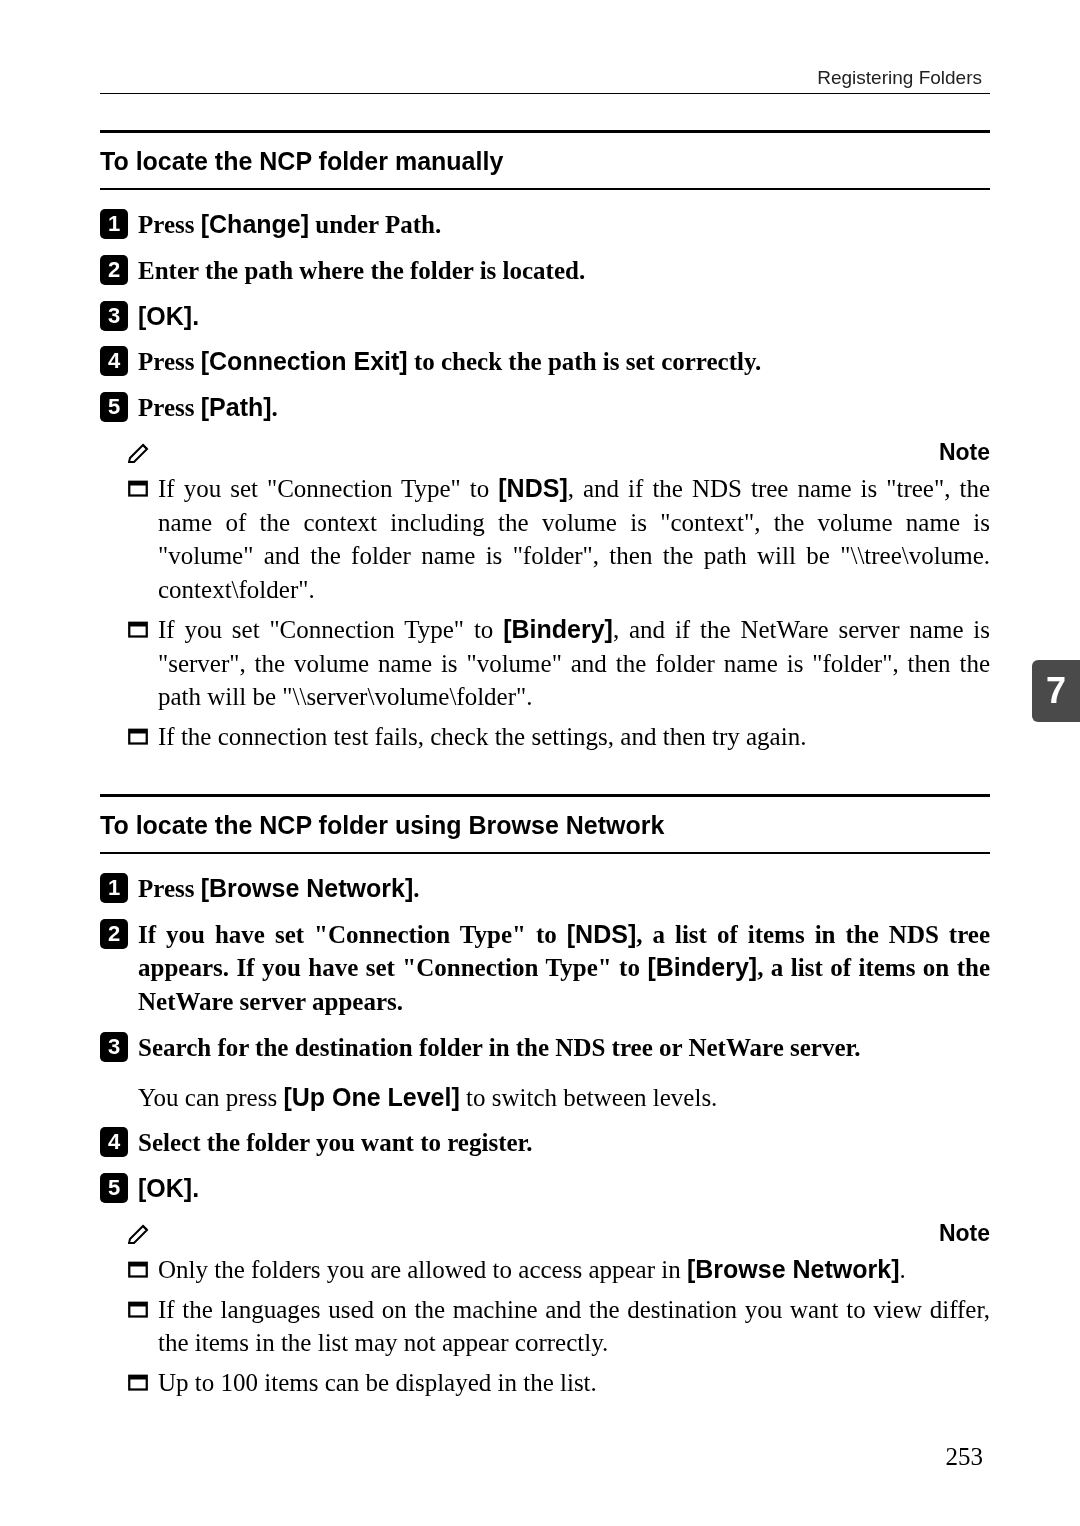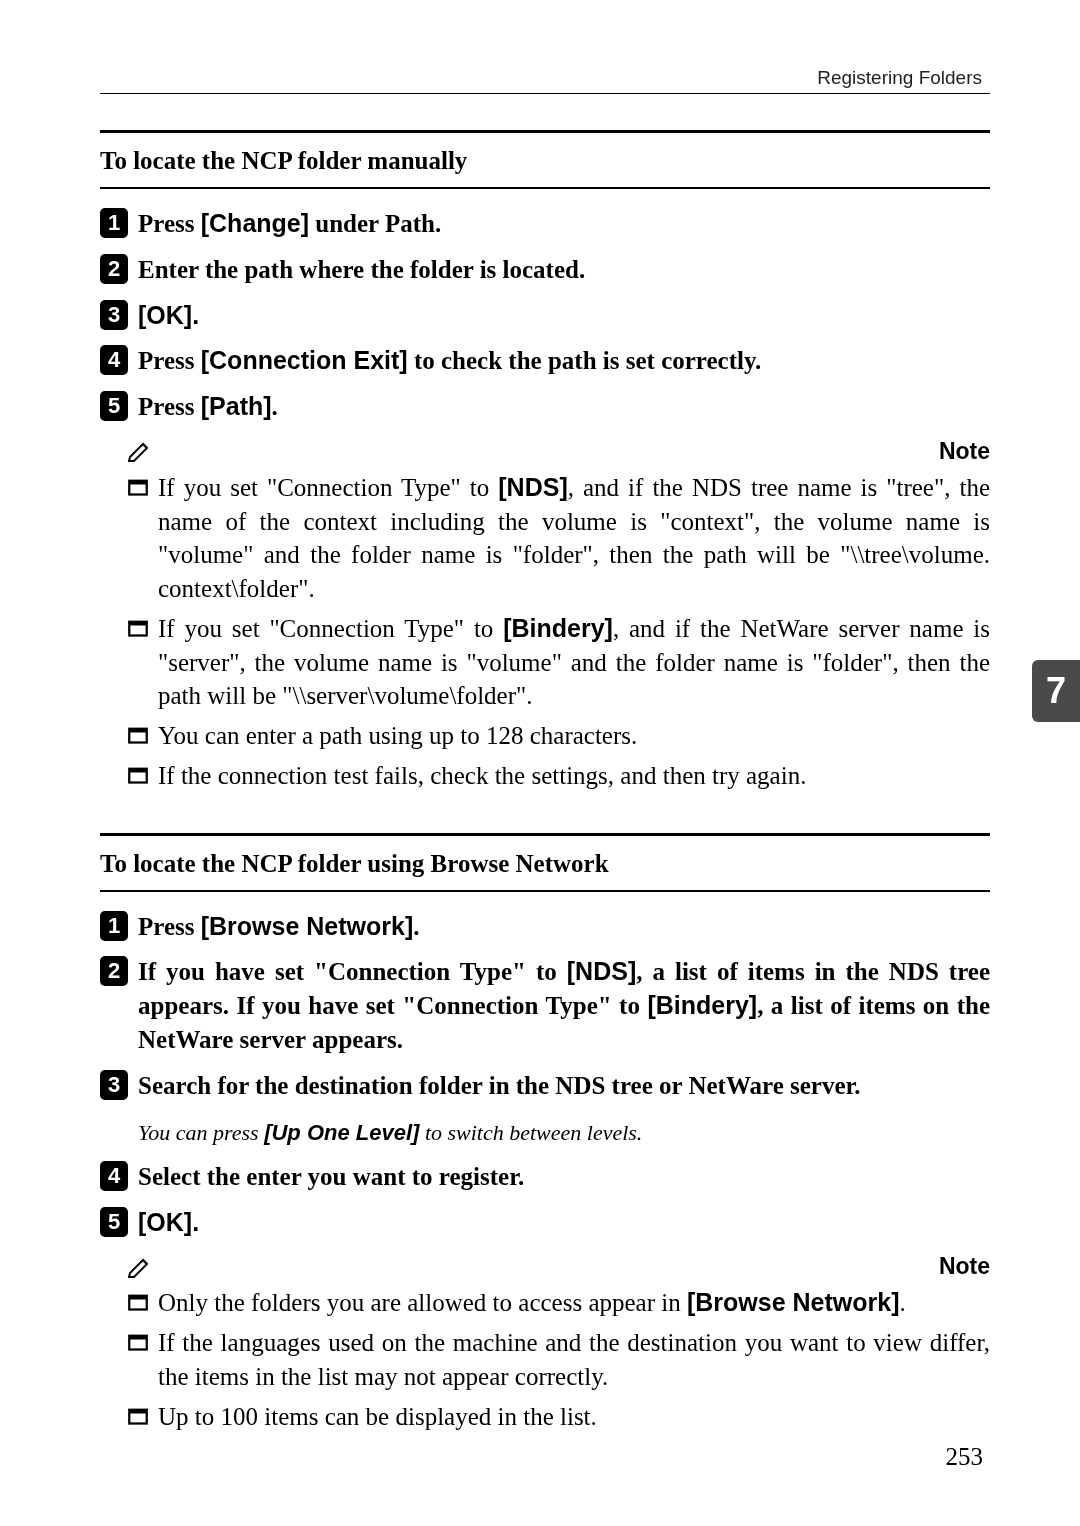--- a/index.html
+++ b/index.html
@@ -19,21 +19,21 @@
     color: #222;
     padding-right: 8px;
     margin-top: 12px;
   }
   .hr-thin {
     border: none;
     border-top: 1.5px solid #000;
     margin-top: 4px;
   }
   .section-title {
-    font-family: Liberation Serif, serif;
+    font-family: Liberation Sans, sans-serif;
     font-weight: bold;
     font-size: 25px;
     border-top: 3.5px solid #000;
     border-bottom: 2px solid #000;
     padding: 14px 0 12px 0;
   }
   .section-title.first { margin-top: 36px; }
   .section-title.second { margin-top: 40px; }
   .steps { margin-top: 18px; }
   .step {
@@ -91,25 +91,24 @@
   .bullet-icon {
     display: inline-block;
     width: 20px;
     min-width: 20px;
     margin-right: 10px;
     margin-top: 6px;
   }
   .bullet-icon svg { display: block; }
   .bullet .bt { flex: 1; }
   .step-subtext {
-    font-size: 22px;
+    font-size: 25px;
     font-weight: normal;
     line-height: 1.35;
     margin: 16px 0 4px 38px;
-    font-style: italic;
   }
   .page-tab {
     position: absolute;
     right: 0;
     top: 660px;
     width: 48px;
     height: 62px;
     background: #4a4a4a;
     color: #fff;
     font-family: Arial, Helvetica, sans-serif;
@@ -199,29 +198,20 @@
       </span>
     <span class="bt"><span>If you set "Connection Type" to </span><span class="sans-bold">[Bindery]</span><span>, and if the NetWare server name is "server", the volume name is "volume" and the folder name is "folder", then the path will be "\\server\volume\folder".</span></span>
   </div>
   <div class="bullet">
     <span class="bullet-icon">
         <svg viewBox="0 0 16 16">
           <rect x="1" y="3" width="14" height="11" fill="none" stroke="#000" stroke-width="1.8"></rect>
           <rect x="1" y="3" width="14" height="3" fill="#000"></rect>
         </svg>
       </span>
-    <span class="bt"><span>You can enter a path using up to 128 characters.</span></span>
-  </div>
-  <div class="bullet">
-    <span class="bullet-icon">
-        <svg viewBox="0 0 16 16">
-          <rect x="1" y="3" width="14" height="11" fill="none" stroke="#000" stroke-width="1.8"></rect>
-          <rect x="1" y="3" width="14" height="3" fill="#000"></rect>
-        </svg>
-      </span>
     <span class="bt"><span>If the connection test fails, check the settings, and then try again.</span></span>
   </div>
 </div>
 
 <div class="section-title second">To locate the NCP folder using Browse Network</div>
 
 <div class="steps">
   <div class="step">
     <span class="num-badge">1</span>
     <span class="step-line">
@@ -239,21 +229,21 @@
     <span class="step-line">
       <span>Search for the destination folder in the NDS tree or NetWare server.</span>
     </span>
   </div>
   <div class="step-subtext">
     <span>You can press </span><span class="sans-bold">[Up One Level]</span><span> to switch between levels.</span>
   </div>
   <div class="step">
     <span class="num-badge">4</span>
     <span class="step-line">
-      <span>Select the enter you want to register.</span>
+      <span>Select the folder you want to register.</span>
     </span>
   </div>
   <div class="step">
     <span class="num-badge">5</span>
     <span class="step-line">
       <span class="sans-bold">[OK]</span><span class="sans-bold">.</span>
     </span>
   </div>
 </div>
 

